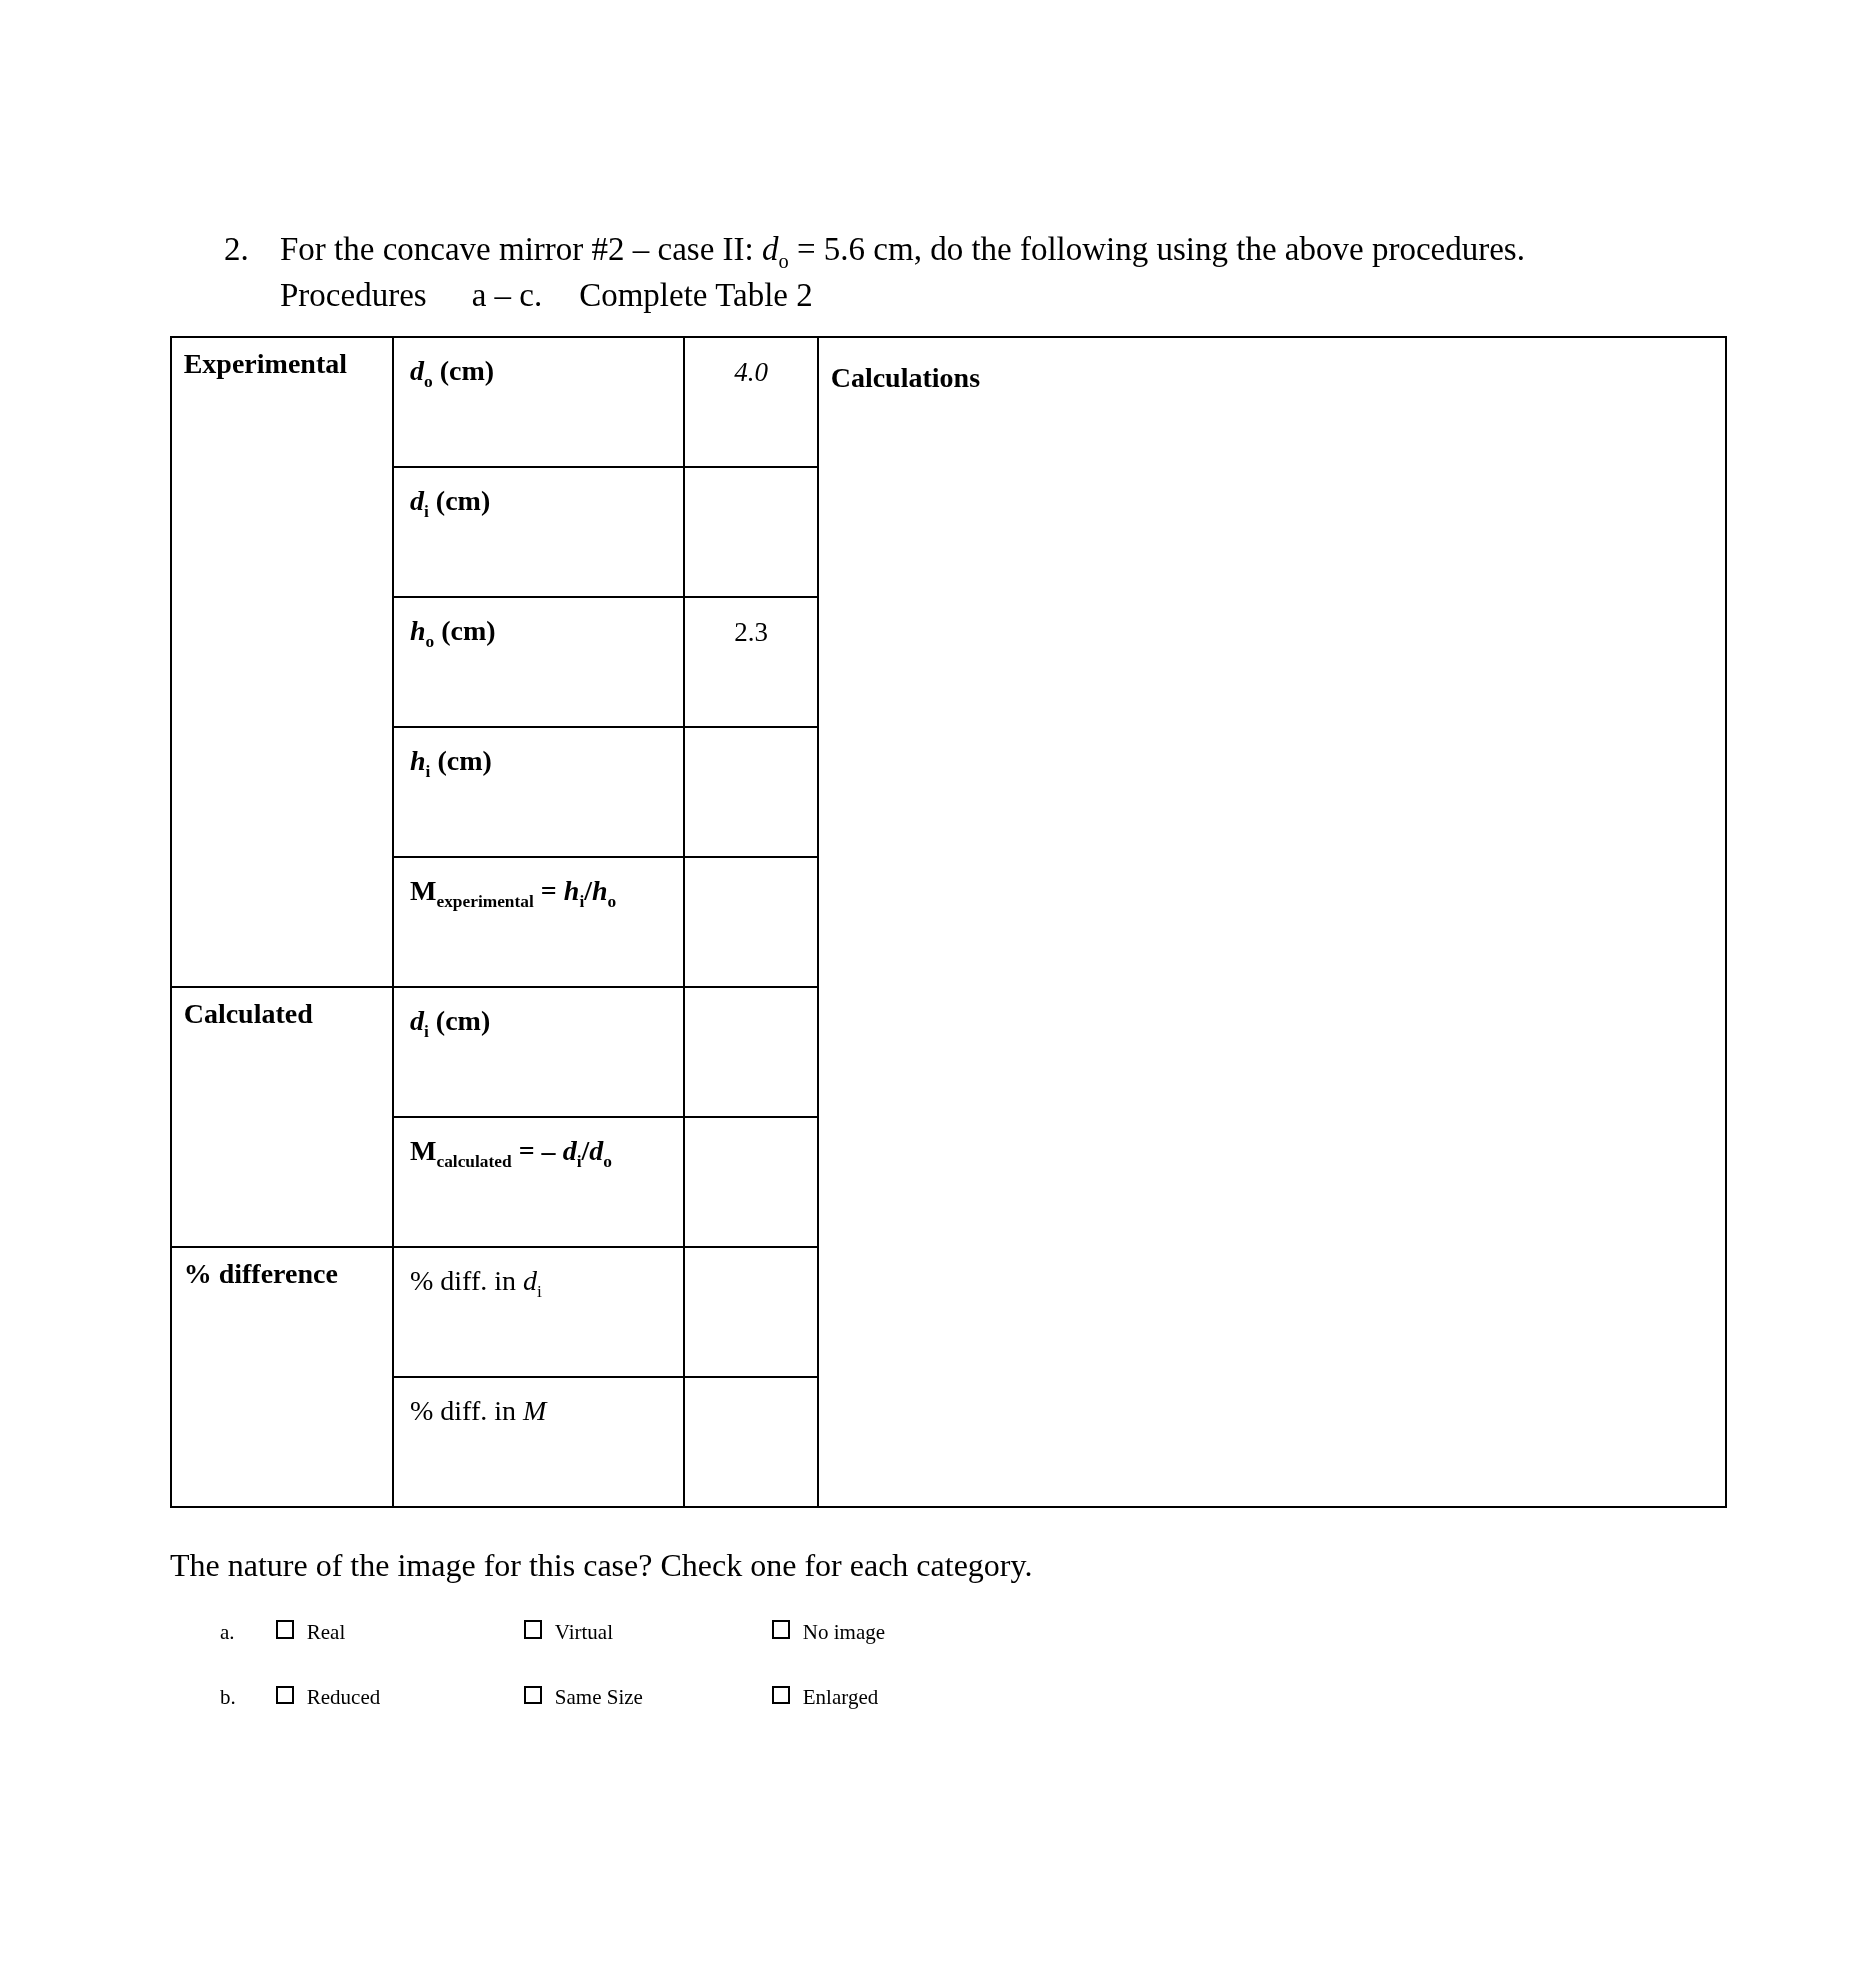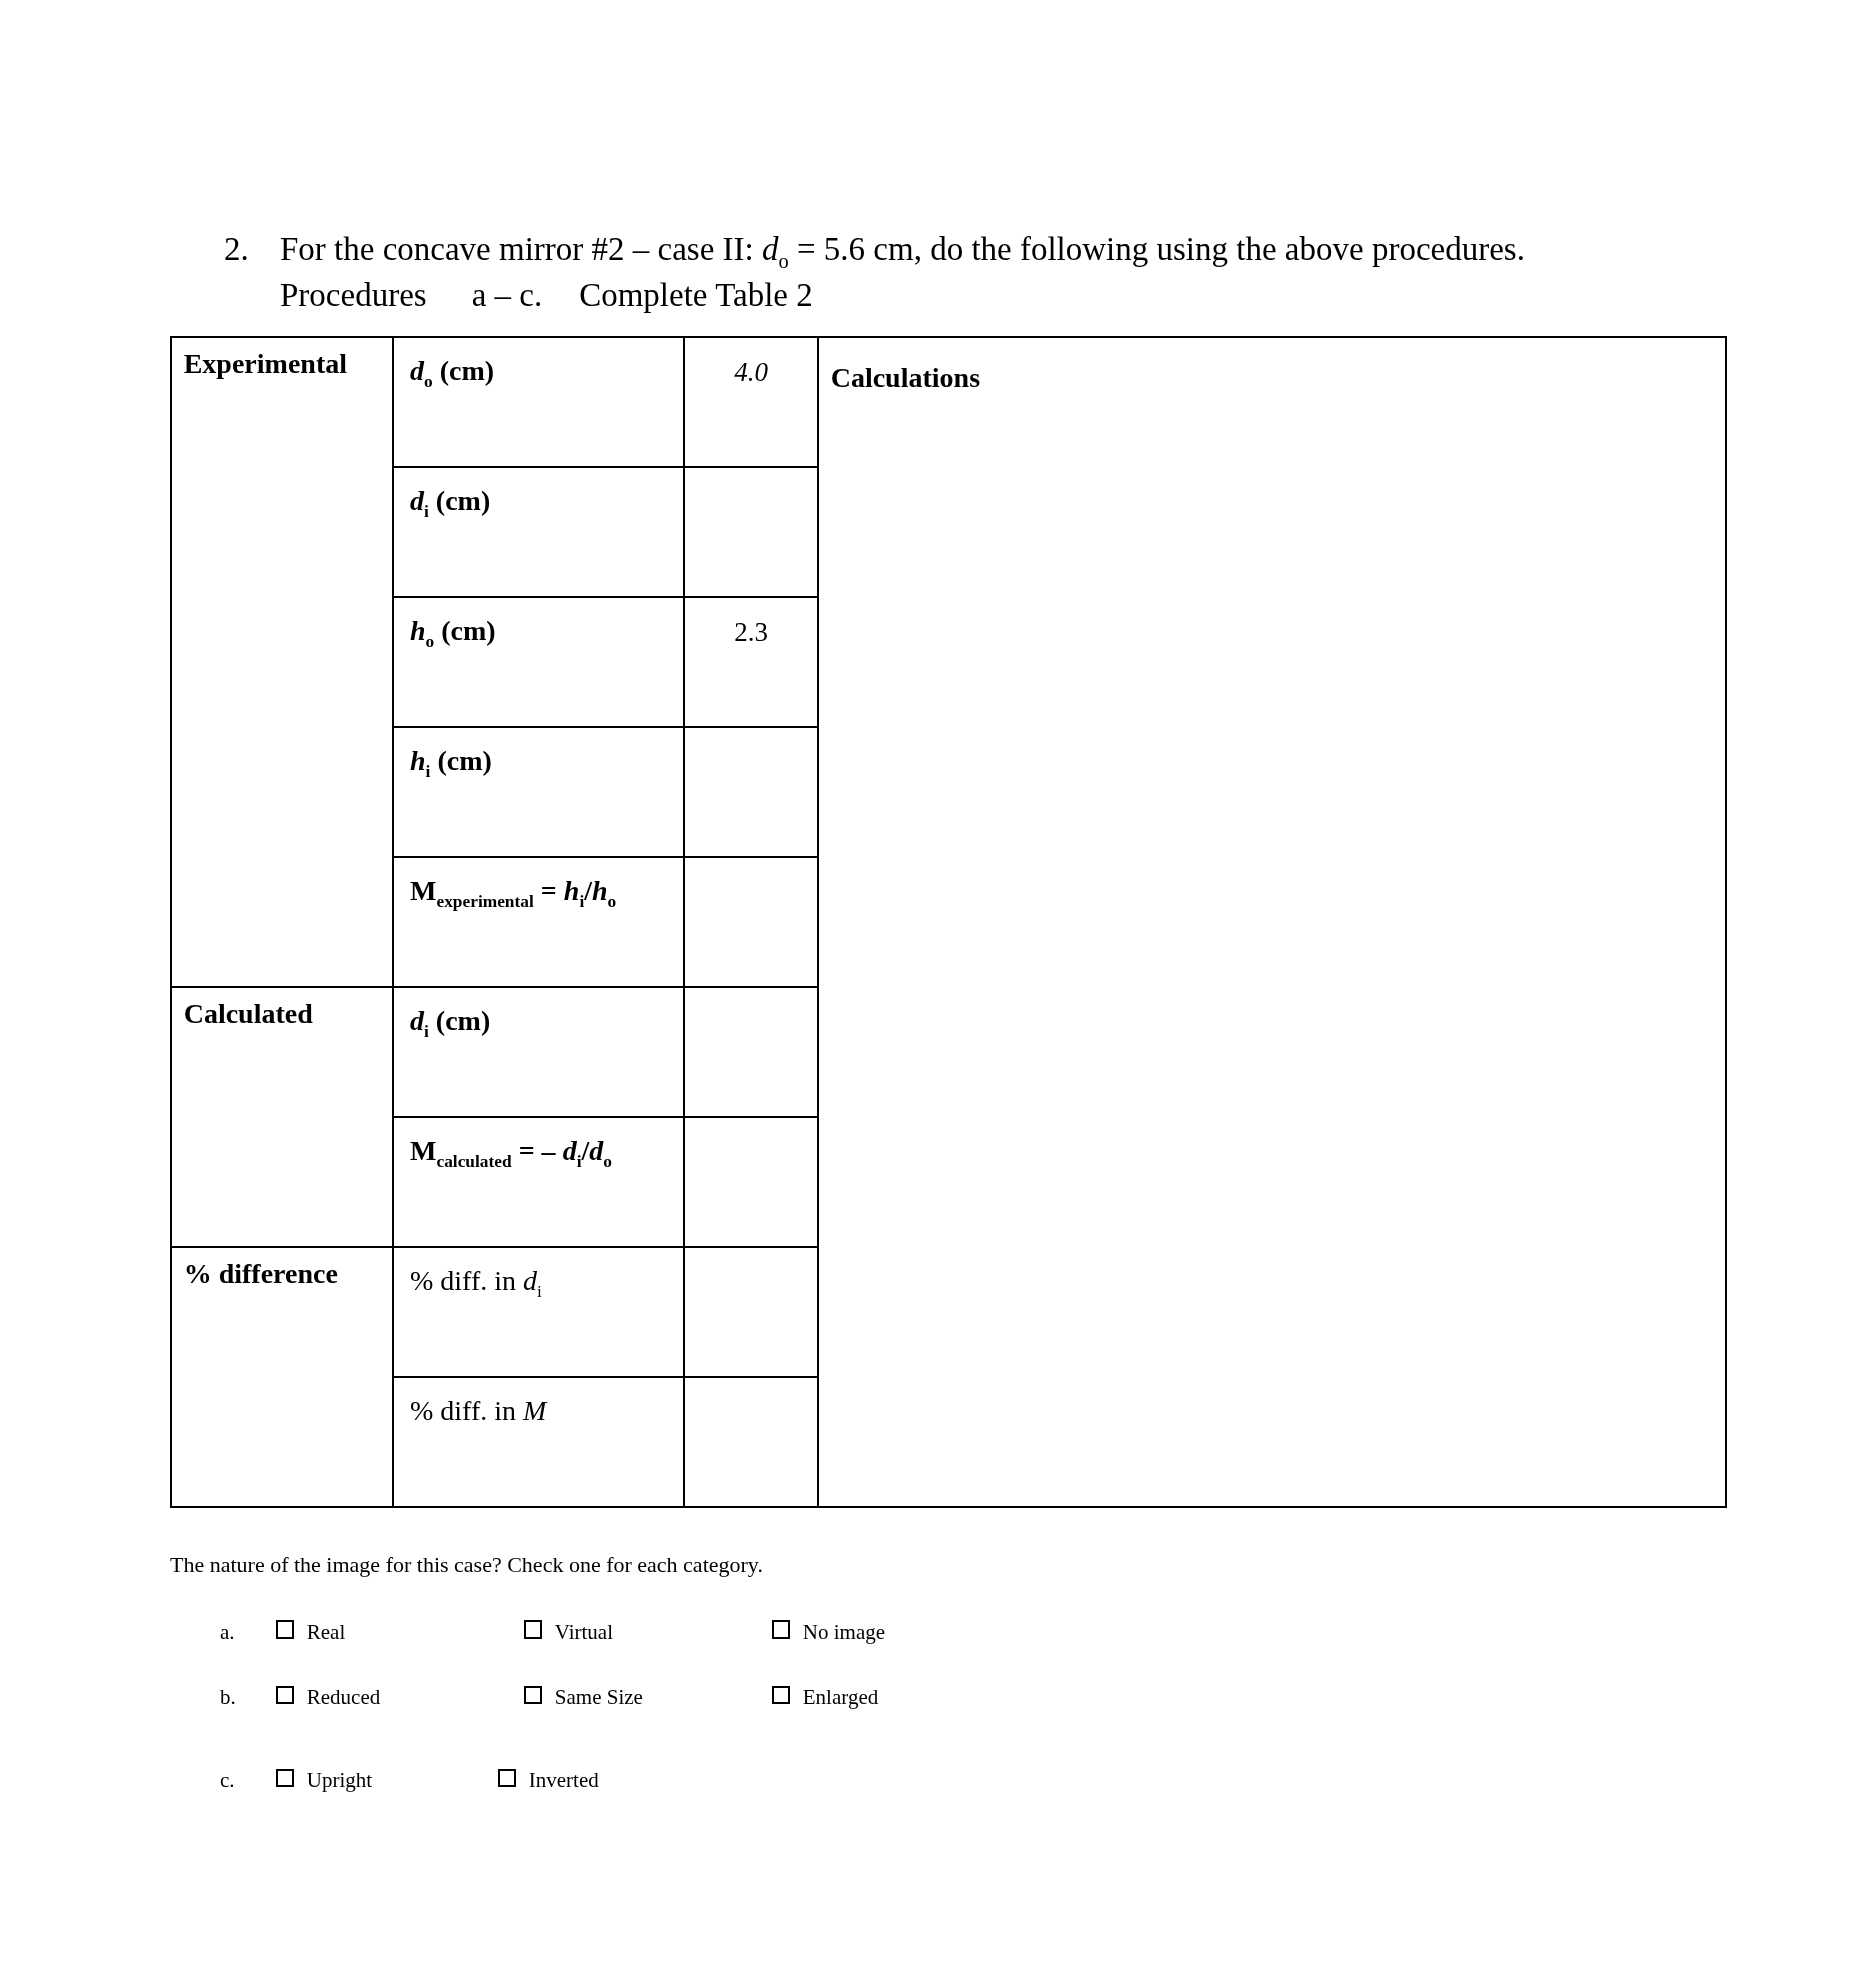--- a/index.html
+++ b/index.html
@@ -50,21 +50,21 @@
     padding: 13.2px 11.7px;
   }
   .t2 .sec { font-weight: bold; font-size: 28px; padding-top: 10.3px; }
   .t2 .lbl { font-size: 28px; padding-top: 17.6px; padding-left: 16px; }
   .t2 .lbl.b { font-weight: bold; }
   .t2 .val { font-size: 27px; text-align: center; padding-top: 19px; }
   .t2 .calc { padding-top: 24px; }
   .calc-h { font-weight: bold; font-size: 28px; }
 
   
-  .nature { font-size: 22px; line-height: 46px; margin-top: 34px; }
+  .nature { font-size: 32px; line-height: 46px; margin-top: 34px; }
   .cb-row { margin-left: 50px; font-size: 21px; line-height: 45px; white-space: nowrap; }
   .cb-row-a { margin-top: 22px; }
   .cb-row-b { margin-top: 20.5px; }
   .cb-row-c { margin-top: 38px; }
   .cb-letter { display: inline-block; width: 56px; }
   .opt { display: inline-block; width: 248px; }
   .opt-c1 { width: 222px; }
   .opt-last { width: auto; }
   .cb {
     display: inline-block;
@@ -147,18 +147,15 @@
   <div class="nature">The nature of the image for this case? Check one for each category.</div>
 
   <div class="cb-row cb-row-a">
     <span class="cb-letter">a.</span><span class="opt"><span class="cb"></span><span class="opt-label">Real</span></span><span class="opt"><span class="cb"></span><span class="opt-label">Virtual</span></span><span class="opt opt-last"><span class="cb"></span><span class="opt-label">No image</span></span>
   </div>
 
   <div class="cb-row cb-row-b">
     <span class="cb-letter">b.</span><span class="opt"><span class="cb"></span><span class="opt-label">Reduced</span></span><span class="opt"><span class="cb"></span><span class="opt-label">Same Size</span></span><span class="opt opt-last"><span class="cb"></span><span class="opt-label">Enlarged</span></span>
   </div>
 
-  <div class="cb-row cb-row-c">
-    <span class="cb-letter">c.</span><span class="opt opt-c1"><span class="cb"></span><span class="opt-label">Upright</span></span><span class="opt opt-last"><span class="cb"></span><span class="opt-label">Inverted</span></span>
-  </div>
 
 </div>
 
 
 </body></html>

